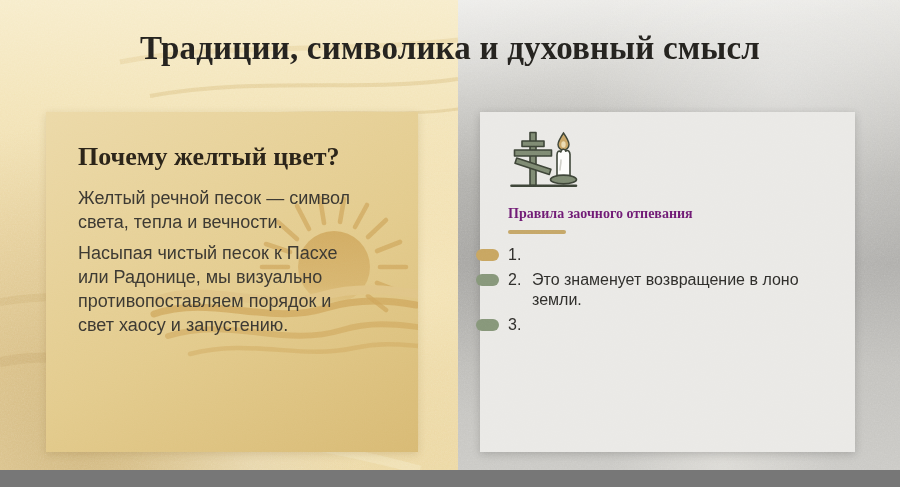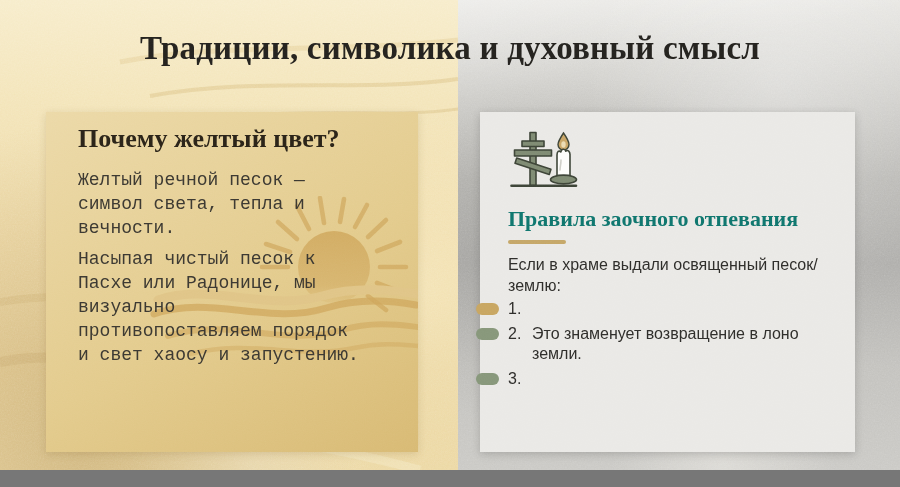--- a/index.html
+++ b/index.html
@@ -42,43 +42,43 @@
     position:absolute;top:30px;left:0;width:100%;margin:0;text-align:center;
     font-family:"Liberation Serif",serif;font-weight:700;font-size:33px;
     color:var(--title-color,#24221e);letter-spacing:.2px;z-index:5;
   }
   
   .card{position:absolute;top:112px;box-sizing:border-box;z-index:10;}
   .card-left{
     left:46px;width:372px;height:340px;
     background:linear-gradient(150deg,#ecd9a8 0%,var(--left-card-bg,#e3cb8d) 55%,#d8ba74 100%);
     box-shadow:0 2px 8px rgba(110,85,30,.18);
-    padding:12px 22px 0 32px;
+    padding:30px 22px 0 32px;
   }
   .card-left h2{
     margin:0 0 14px;font-family:"Liberation Serif",serif;font-weight:700;
     font-size:26px;color:#2a2318;position:relative;z-index:2;
   }
   .card-left p{
-    margin:0 0 7px;font-size:18px;line-height:24px;color:#3b3831;position:relative;z-index:2;font-family:Liberation Mono, monospace;
+    margin:0 0 7px;font-size:18px;line-height:24px;color:#3b3831;position:relative;z-index:2;
   }
   .p1{max-width:295px;}
   .p2{max-width:168px;margin-bottom:12px !important;}
   .p3{max-width:290px;}
   .sun-art{position:absolute;left:104px;top:84px;z-index:1;}
   .card-right{
     left:480px;width:375px;height:340px;
     background:var(--right-card-bg,#eae9e6);
     box-shadow:0 2px 8px rgba(40,40,40,.22);
     padding:4px 22px 0 28px;
   }
   .icon-wrap{display:block;margin:14px 0 16px 2px;}
   .card-right h2{
     margin:0 0 8px;font-family:"Liberation Serif",serif;font-weight:700;
-    font-size:22px;color:#0f766e;
+    font-size:14px;color:#701a75;
   }
   .heading-underline{
     width:58px;height:4px;border-radius:2px;margin:0 0 11px;
     background:var(--accent-gold,#c5a768);
   }
   .intro{margin:0 0 3px;font-size:16px;line-height:20.5px;color:#2e2d2a;max-width:318px;}
   .rc-list{margin:0;padding:0;list-style:none;}
   .rc-item{
     position:relative;display:flex;margin:0 0 4px;
     font-size:16px;line-height:20.5px;color:#2e2d2a;
@@ -182,21 +182,20 @@
         <path class="ic-candle" d="M47,25 C47,21.5 49,20 50.8,22 C51.5,18.5 55,18.5 55.8,21.2 C58,19.5 60,21.5 60,24.5 L60,47 L47,47 Z"></path>
         <path d="M51,30 C51,34 50,37 50,40" fill="none" stroke="#cfcfc8" stroke-width="1.6" stroke-linecap="round"></path>
         <ellipse class="ic-fill" cx="53.5" cy="49.5" rx="13" ry="4.4"></ellipse>
       </g>
 
       <line class="ic-line" x1="1.5" y1="55.7" x2="66" y2="55.7"></line>
     </svg>
 
     <h2>Правила заочного отпевания</h2>
     <div class="heading-underline"></div>
-    <p class="intro">Если в храме выдали освященный песок/землю:</p>
 
     <ul class="rc-list">
       <li class="rc-item">
         <span class="pill" style="background-color: rgb(200, 166, 97);"></span>
         <span class="rc-num">1.</span>
       </li>
       <li class="rc-item">
         <span class="pill" style="background-color: rgb(135, 151, 122);"></span>
         <span class="rc-num">2.</span>
         <span class="rc-text">Это знаменует возвращение в лоно земли.</span>

